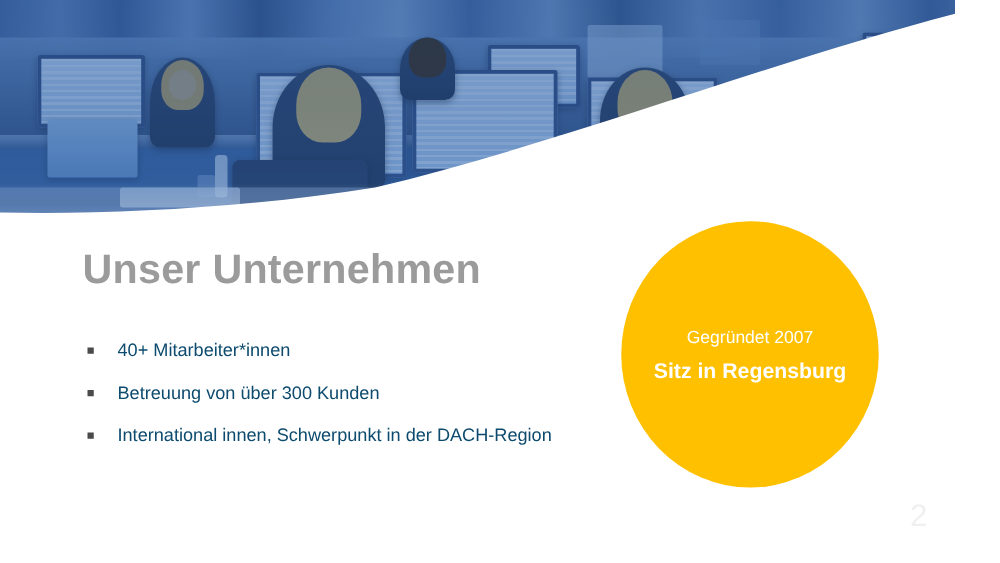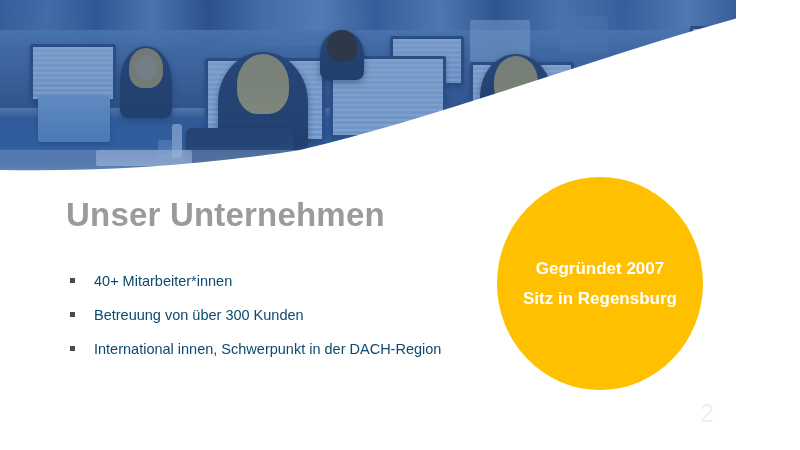--- a/index.html
+++ b/index.html
@@ -9,20 +9,21 @@
   }
   body {
     font-family: "Liberation Sans", sans-serif;
   }
   .slide {
     position: relative;
     width: 736px;
     height: 450px;
     overflow: hidden;
     background: #ffffff;
+    padding-left: 28px;
   }
 
   
   .header-band {
     position: absolute;
     left: 0;
     top: 0;
     width: 800px;
     height: 190px;
     overflow: hidden;
@@ -188,22 +189,22 @@
     width: 206px;
     height: 213px;
     border-radius: 50%;
     background: #FFC000;
     display: flex;
     flex-direction: column;
     align-items: center;
     justify-content: center;
   }
   .circle .line1 {
-    font-size: 17px;
-    font-weight: bold;
+    font-size: 14px;
+    font-weight: normal;
     color: #ffffff;
     margin-bottom: 10px;
     white-space: nowrap;
   }
   .circle .line2 {
     font-size: 17px;
     font-weight: bold;
     color: #ffffff;
     white-space: nowrap;
   }

